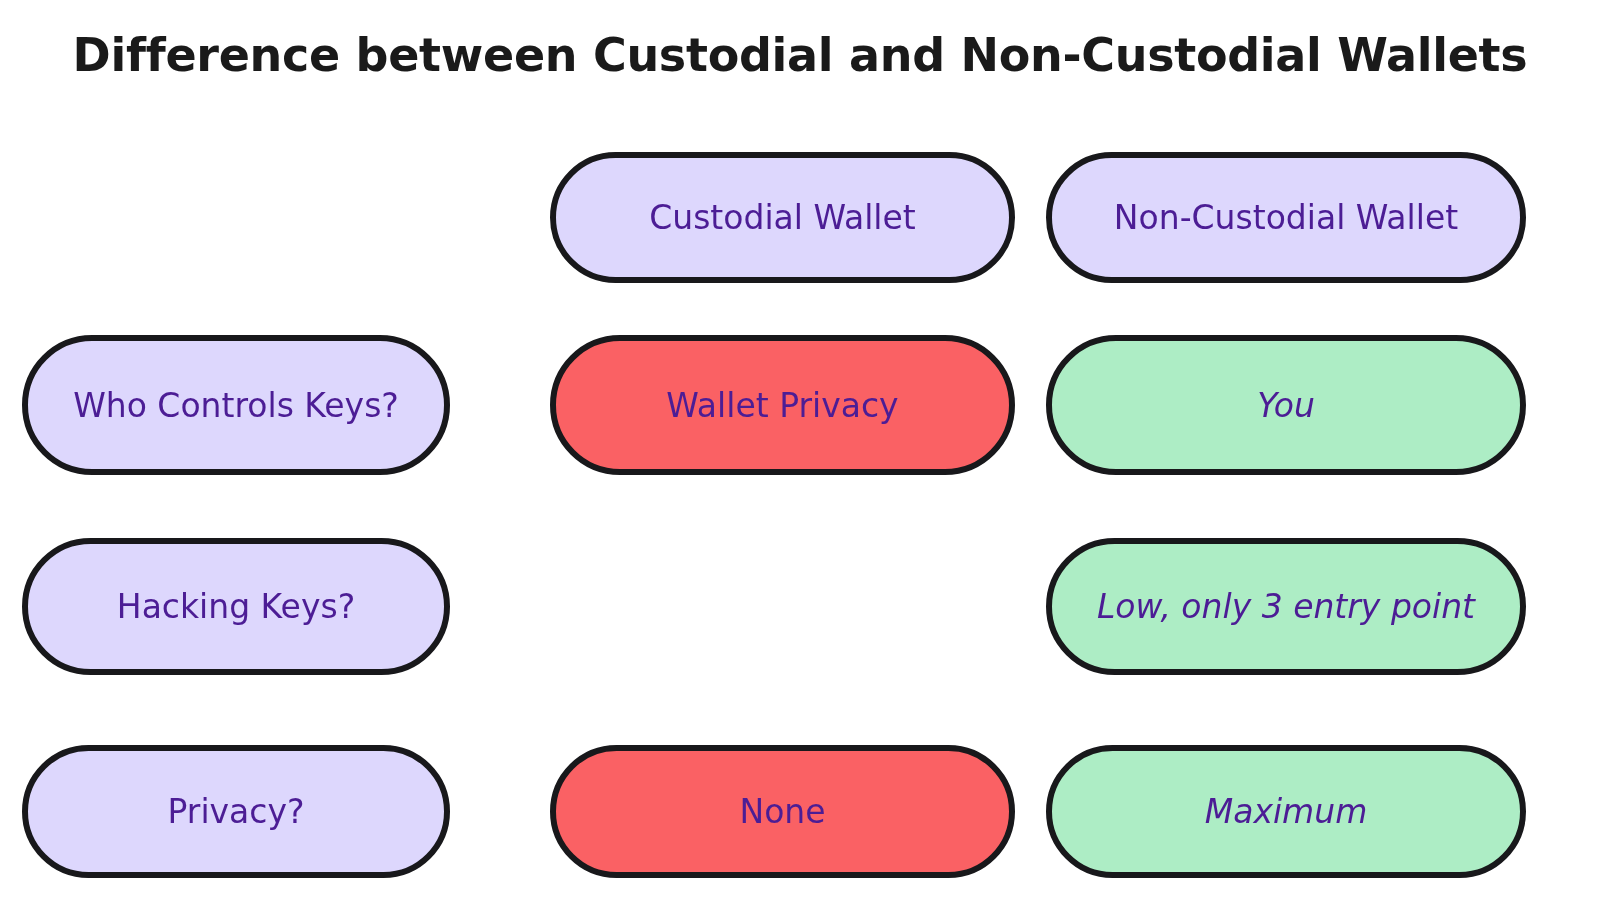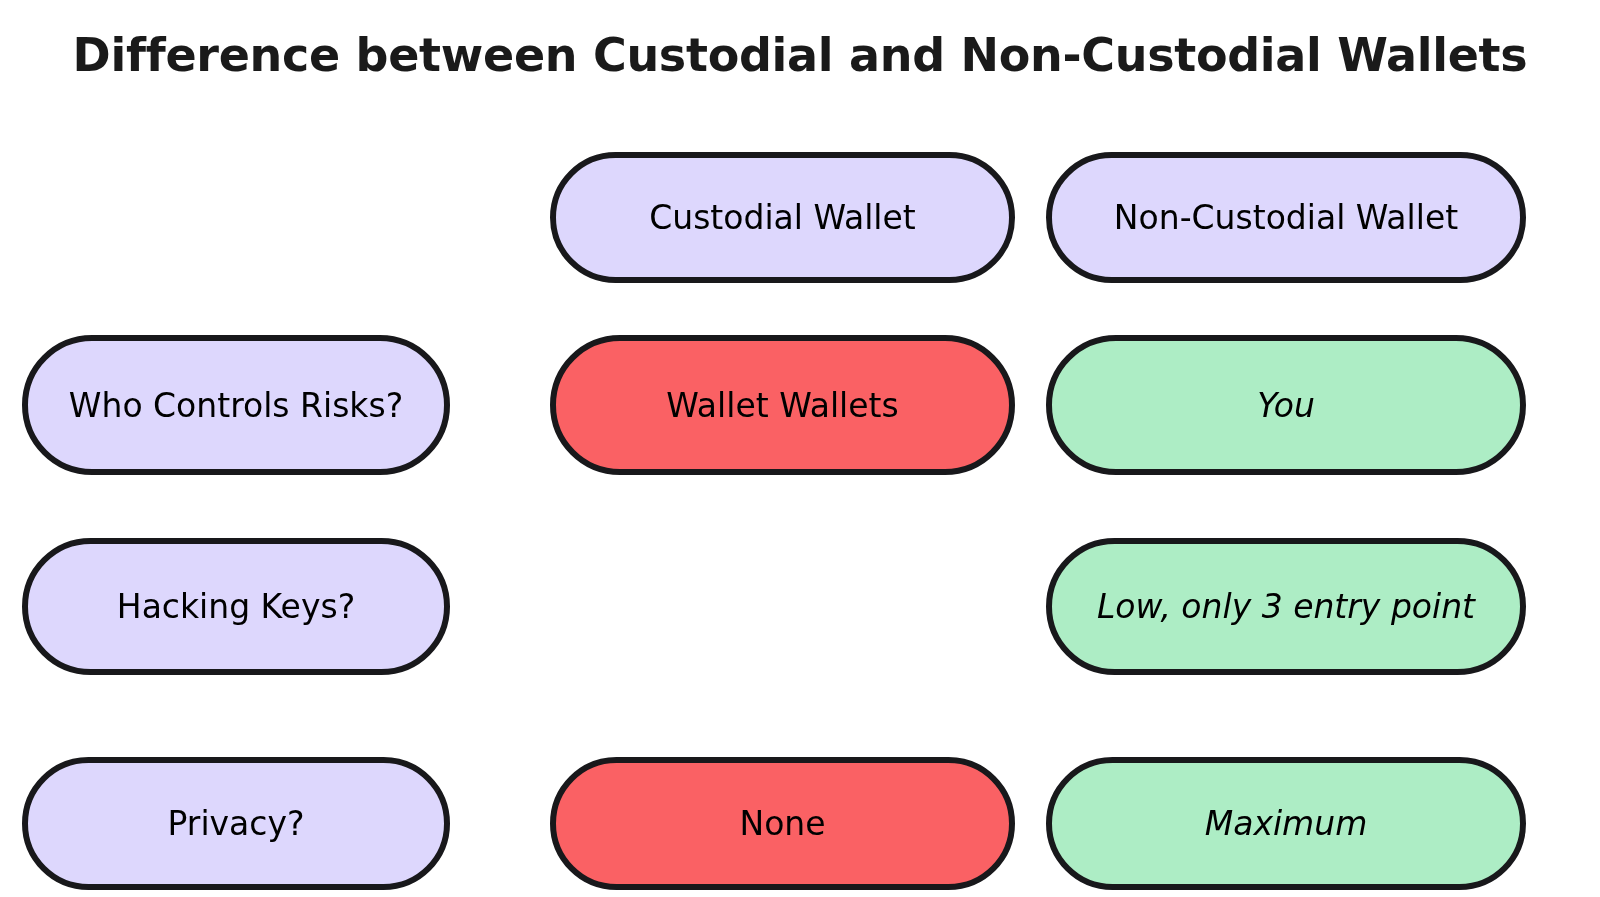--- a/index.html
+++ b/index.html
@@ -42,21 +42,21 @@
   }
   .cell {
     position: absolute;
     box-sizing: border-box;
     display: flex;
     align-items: center;
     justify-content: center;
     text-align: center;
     border: 6px solid #18181b;
     border-radius: 999px;
-    color: #000000;
+    color: #4c1d95;
     font-family: "DejaVu Sans", "Liberation Sans", sans-serif;
     font-size: 33px;
     line-height: 43px;
     font-weight: normal;
     padding: 0 18px;
   }
   .cell.two-line {
     line-height: 46px;
   }
   .cell-label { display: block; width: 100%; }
@@ -67,21 +67,21 @@
 
   
   .col-0 { left: 22px;   width: 428px; }
   .col-1 { left: 550px;  width: 465px; }
   .col-2 { left: 1046px; width: 480px; }
 
   
   .row-0 { top: 152px; height: 131px; }
   .row-1 { top: 335px; height: 140px; }
   .row-2 { top: 538px; height: 137px; }
-  .row-3 { top: 745px; height: 133px; margin-top: 12px; }
+  .row-3 { top: 745px; height: 133px; }
 </style>
 </head>
 <body>
 
 <div id="page">
 
   <div id="title">Difference between Custodial and Non-Custodial Wallets</div>
 
   <div class="grid">
 
@@ -91,25 +91,25 @@
 
     <div class="cell fill-lavender col-1 row-0">
       <span class="cell-label">Custodial Wallet</span>
     </div>
 
     <div class="cell fill-lavender col-2 row-0">
       <span class="cell-label">Non-Custodial Wallet</span>
     </div>
 
     <div class="cell fill-lavender col-0 row-1">
-      <span class="cell-label">Who Controls Risks?</span>
+      <span class="cell-label">Who Controls Keys?</span>
     </div>
 
     <div class="cell fill-red col-1 row-1">
-      <span class="cell-label">Wallet Wallets</span>
+      <span class="cell-label">Wallet Privacy</span>
     </div>
 
     <div class="cell fill-green col-2 row-1">
       <span class="cell-label">You</span>
     </div>
 
     <div class="cell fill-lavender col-0 row-2">
       <span class="cell-label">Hacking Keys?</span>
     </div>
 

